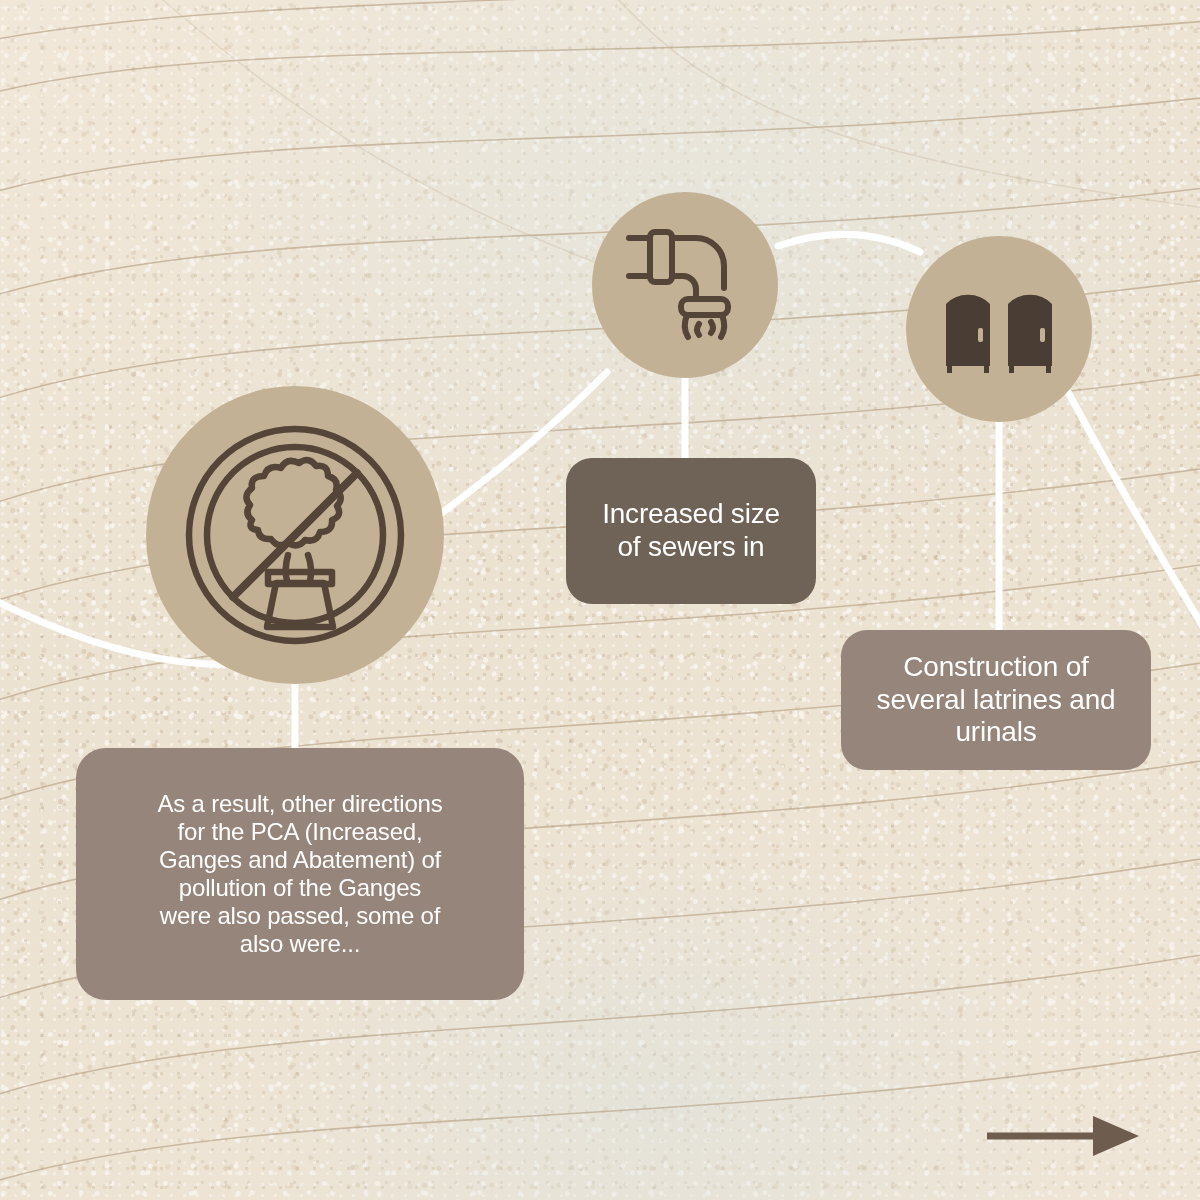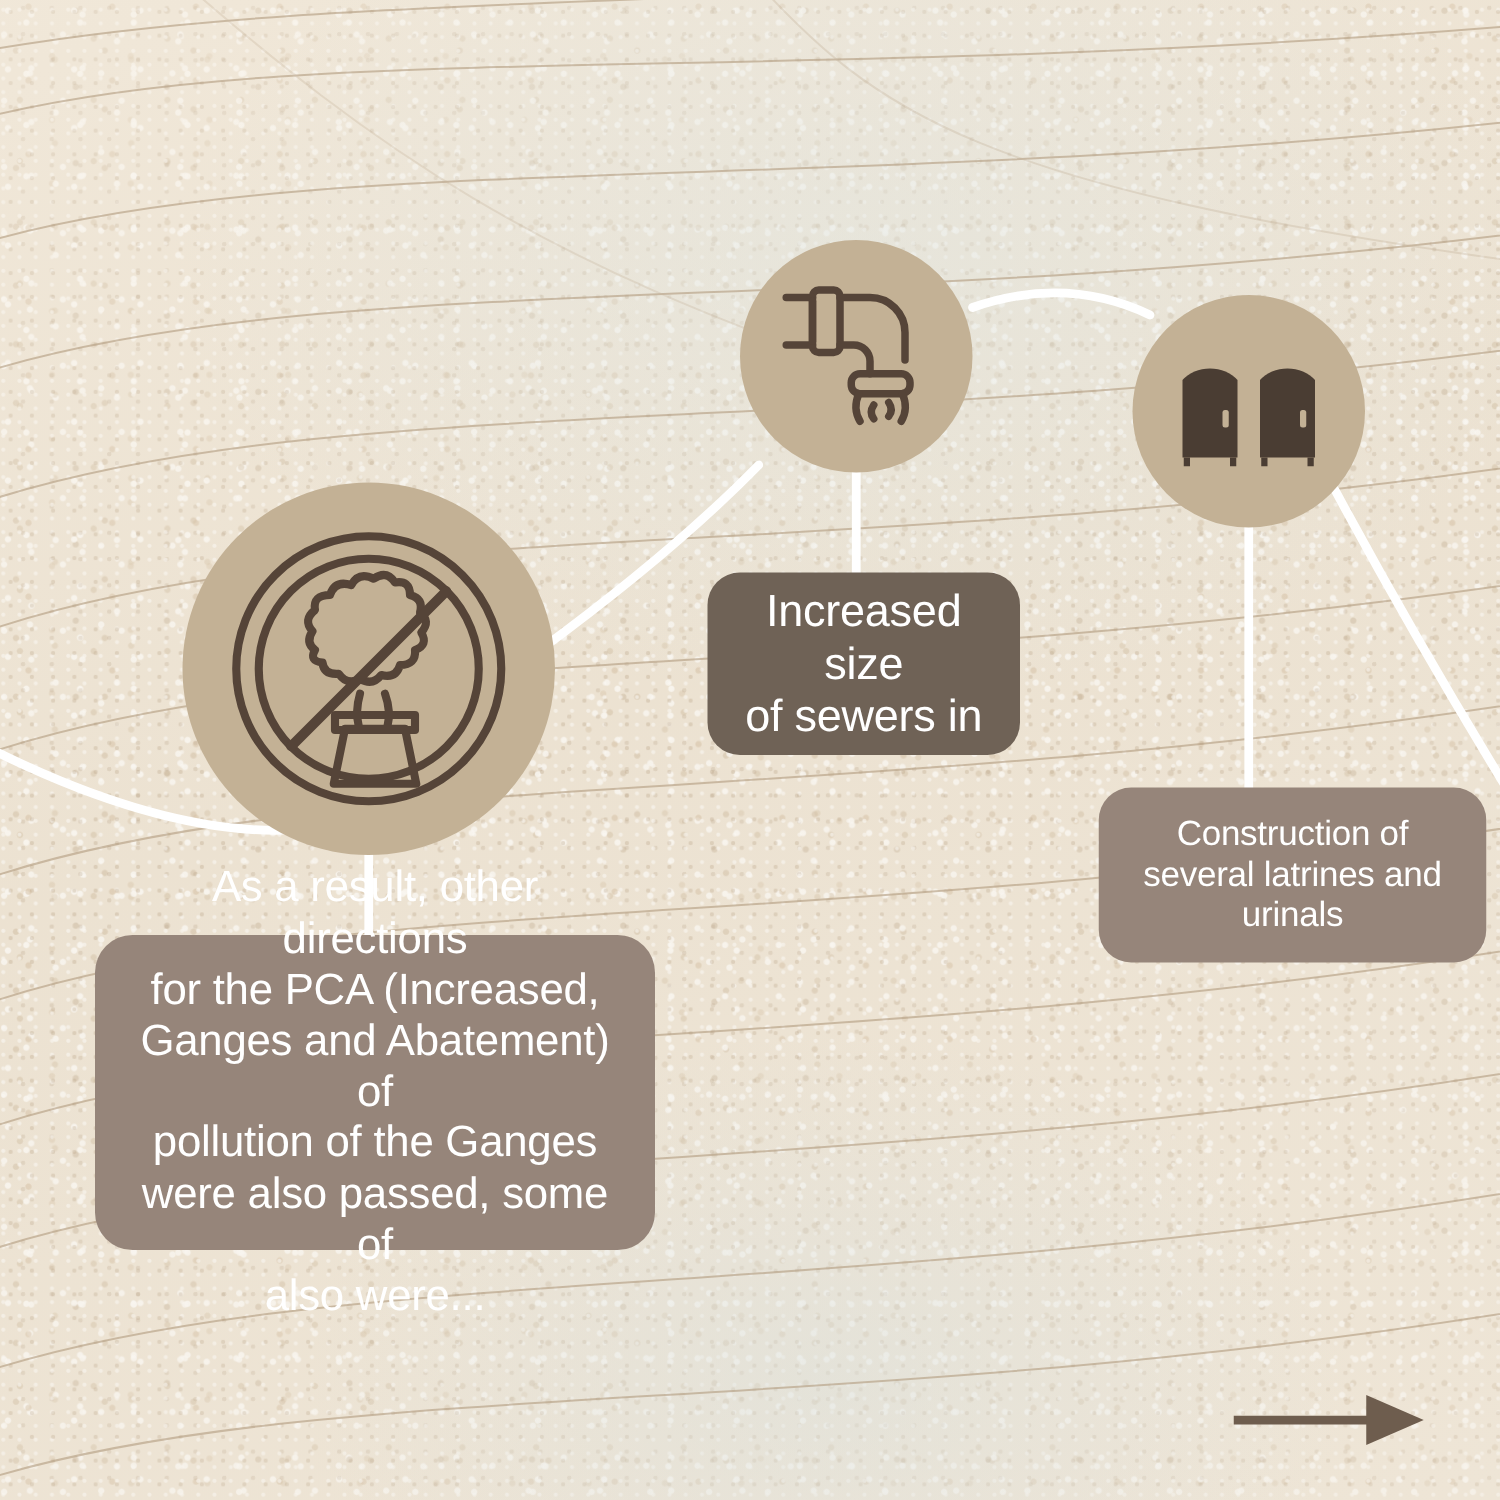--- a/index.html
+++ b/index.html
@@ -71,33 +71,32 @@
     color:#ffffff;
     display:flex; align-items:center; justify-content:center;
     text-align:center;
     line-height:1.17;
     letter-spacing:-0.2px;
     padding:16px 20px;
   }
   #card-main {
     left:76px; top:748px; width:448px; height:252px;
     background:#96857a;
-    font-size:35px;
+    font-size:24px;
     border-radius:30px;
   }
   #card-sewers {
     left:566px; top:458px; width:250px; height:146px;
     background:#6f6256;
-    font-size:36px;
+    font-size:28px;
   }
   #card-latrines {
     left:841px; top:630px; width:310px; height:140px;
     background:#96857a;
     font-size:28px;
-    margin-left:38px;
   }
   .card span { display:block; }
 
   
   #next-arrow { position:absolute; left:985px; top:1112px; width:160px; height:48px; }
 </style>
 </head>
 <body>
 
 <div id="stage">

